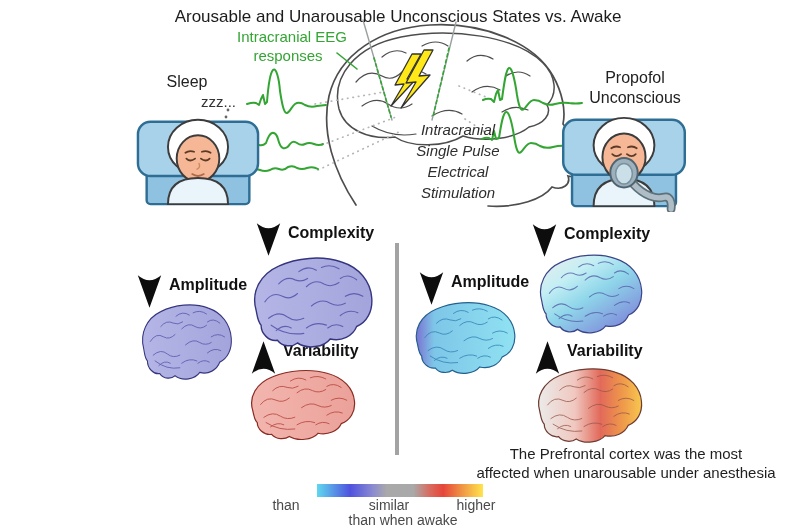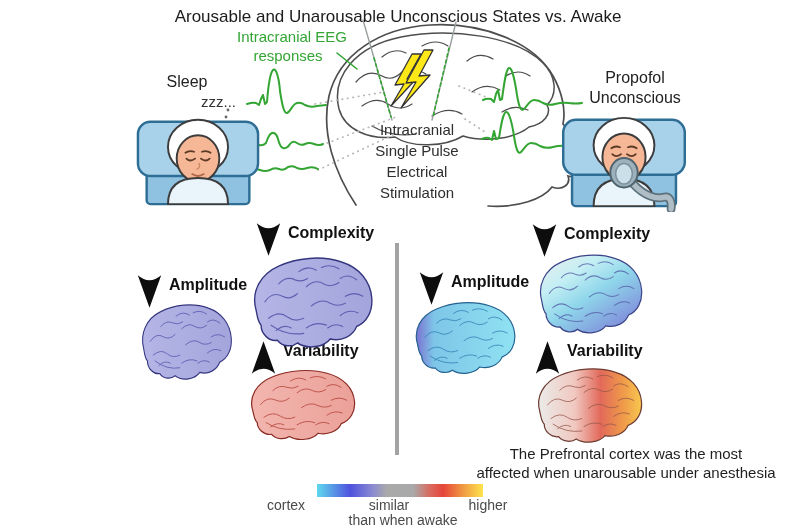--- a/index.html
+++ b/index.html
@@ -4,21 +4,21 @@
 <style>
   html,body{margin:0;padding:0;background:#fff;}
   .canvas{
     position:relative;width:776px;height:530px;background:#fff;overflow:hidden;
     font-family:"Liberation Sans",sans-serif;color:#222;
   }
   .abs{position:absolute;}
   .ctr{transform:translateX(-50%);white-space:nowrap;}
   #title{top:7px;left:398px;font-size:17px;color:#1c1c1c;}
   .eeg-label{color:#33a533;font-size:15px;line-height:19px;}
-  #stim-text{top:119px;left:417px;text-align:center;font-size:15px;line-height:21px;color:#2e2e2e;}
+  #stim-text{top:119px;left:458px;text-align:center;font-size:15px;line-height:21px;color:#2e2e2e;font-style:italic;}
   #sleep-label{top:73px;left:187px;font-size:16px;}
   #zzz{top:93px;left:201px;font-size:15px;color:#333;white-space:nowrap;}
   #propofol-label{top:68px;left:616px;font-size:16px;text-align:center;line-height:20px;margin-left:19px;}
   #lineart{left:0;top:0;}
   .metric{display:flex;align-items:flex-start;}
   .metric .arrow{width:27px;height:37px;flex:0 0 auto;}
   .metric .arrow path{fill:#0d0d0d;}
   .mlabel{font-size:16px;font-weight:bold;color:#111;margin-left:6px;margin-top:3px;}
   .m-lc{left:255px;top:221px;} .m-la{left:136px;top:273px;} .m-lv{left:250px;top:339px;}
   .m-rc{left:531px;top:222px;} .m-ra{left:418px;top:270px;} .m-rv{left:534px;top:339px;}
@@ -29,21 +29,21 @@
   .b-ac{left:533px;top:249px;width:114px;height:90px;}
   .b-aa{left:409px;top:297px;width:111px;height:82px;}
   .b-av{left:531px;top:363px;width:116px;height:85px;}
   #divider{left:395px;top:243px;width:4px;height:212px;background:#a3a3a3;}
   .caption{top:444px;text-align:center;font-size:15px;line-height:19px;color:#1f1f1f;}
   #caption-sleep{left:257px;}
   #caption-anesthesia{left:626px;}
   #colorbar{left:317px;top:484px;width:166px;height:13px;}
   .cb-label{font-size:14px;color:#4a4a4a;}
   #cb-lower{top:497px;left:286px;} #cb-sim1{top:497px;left:389px;}
-  #cb-sim2{top:512px;left:403px;} #cb-higher{top:497px;left:488px;}
+  #cb-sim2{top:512px;left:403px;} #cb-higher{top:497px;left:476px;}
   #sleep-figure{left:135px;top:114px;width:126px;height:93px;}
   #anesthesia-figure{left:560px;top:112px;width:128px;height:100px;}
 </style>
 </head>
 <body>
 
 <div class="canvas">
 
   <svg id="lineart" class="abs" width="800" height="530" viewBox="0 0 800 530">
 
@@ -372,17 +372,17 @@
         </g>
       </svg>
     </div>
 
   <div id="caption-anesthesia" class="abs ctr caption">
     <div>The Prefrontal cortex was the most</div>
     <div>affected when unarousable under anesthesia</div>
   </div>
 
   <div id="colorbar" class="abs" style="background: linear-gradient(to right, rgb(95, 216, 238) 0%, rgb(79, 82, 222) 20%, rgb(140, 140, 208) 34%, rgb(169, 169, 169) 42%, rgb(169, 169, 169) 58%, rgb(217, 106, 94) 68%, rgb(230, 69, 58) 76%, rgb(240, 154, 68) 88%, rgb(255, 228, 77) 100%);"></div>
-  <div id="cb-lower" class="abs ctr cb-label">cortex</div>
+  <div id="cb-lower" class="abs ctr cb-label">than</div>
   <div id="cb-sim1" class="abs ctr cb-label">similar</div>
   <div id="cb-sim2" class="abs ctr cb-label">than when awake</div>
   <div id="cb-higher" class="abs ctr cb-label">higher</div>
 </div>
 
 </body></html>

